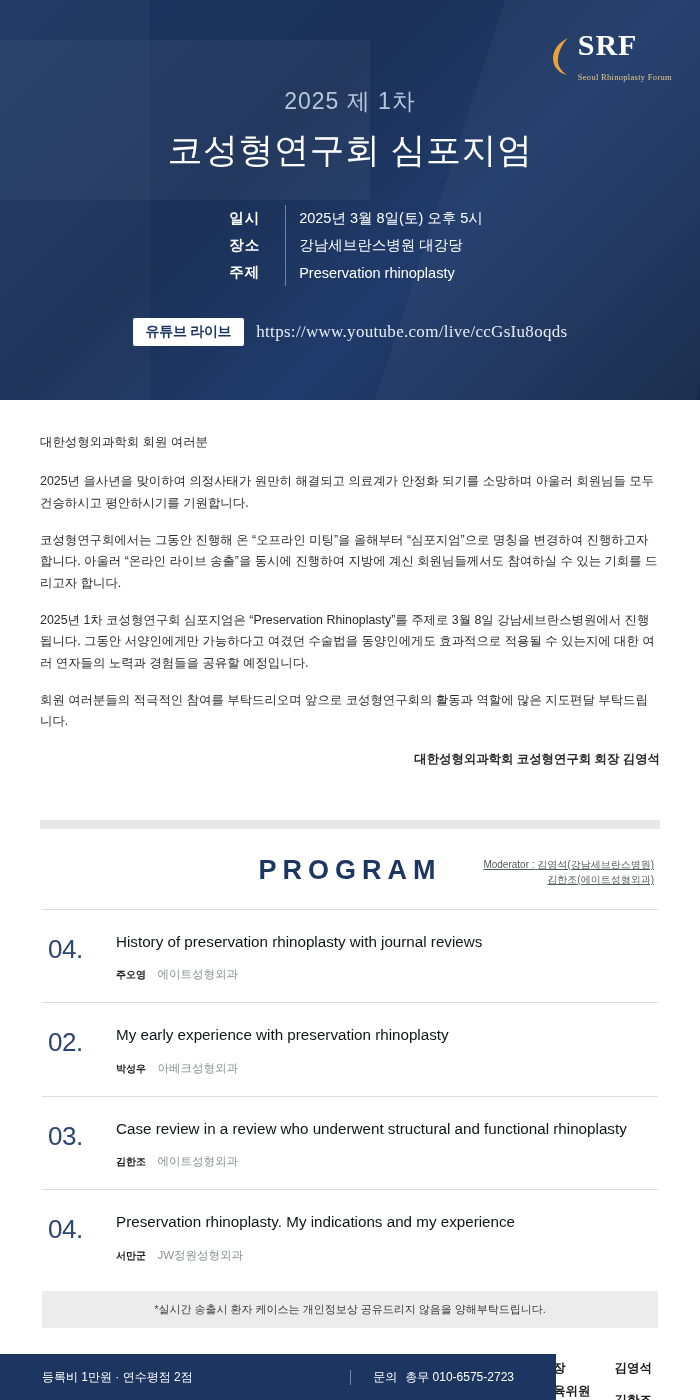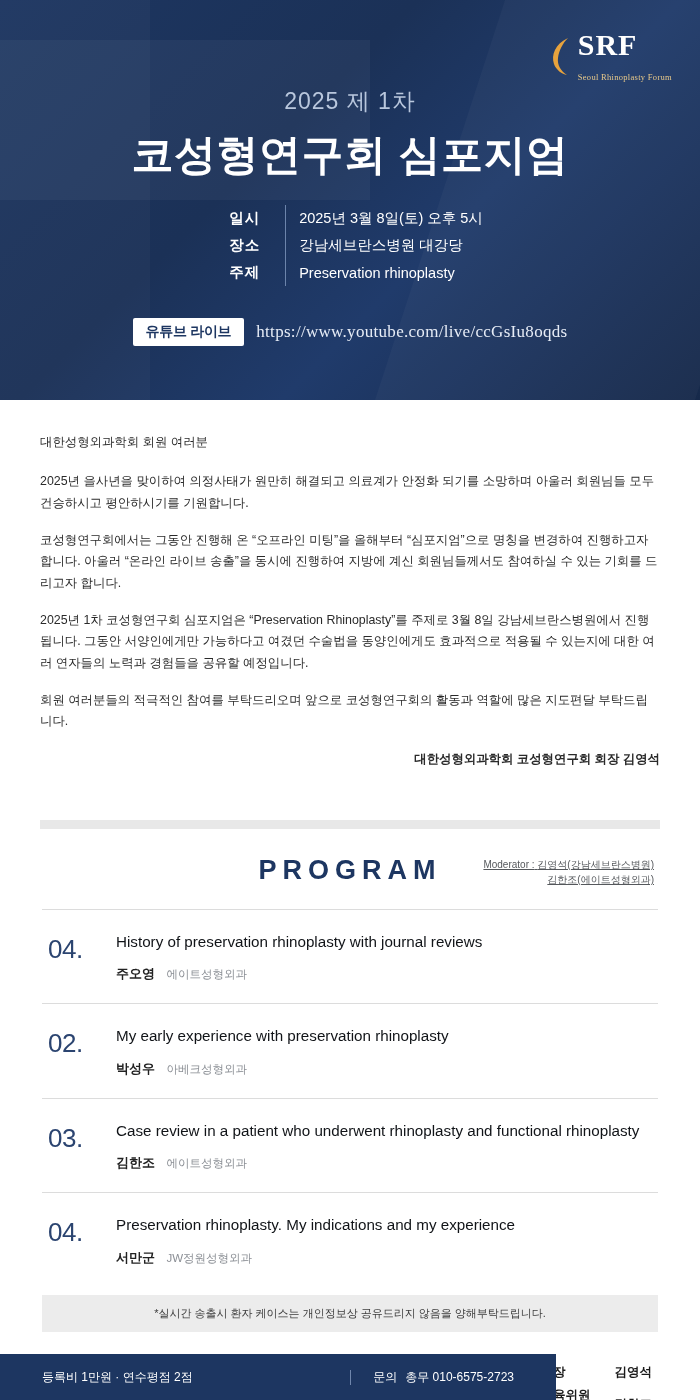--- a/index.html
+++ b/index.html
@@ -75,22 +75,22 @@
     left: 0; right: 0;
     text-align: center;
   }
   .title-sub {
     font-size: 23px;
     color: #b9c7dd;
     letter-spacing: 1px;
     margin-bottom: 10px;
   }
   .title-main {
-    font-size: 42px;
-    font-weight: bold;
+    font-size: 35px;
+    font-weight: normal;
     color: #ffffff;
     letter-spacing: 0.5px;
   }
 
   .info-block {
     position: absolute;
     top: 205px;
     left: 12px; right: 0;
     display: flex;
     justify-content: center;
@@ -221,21 +221,21 @@
     padding-top: 2px;
   }
   .s-body { flex: 1; }
   .s-title {
     font-size: 15.2px;
     color: #111418;
     line-height: 1.35;
     margin-bottom: 12px;
   }
   .s-speaker {
-    font-size: 13px;
+    font-size: 10px;
     color: #222;
     font-weight: bold;
     display: inline-block;
     margin-right: 7px;
   }
   .s-affil {
     font-size: 11.5px;
     color: #8b8f95;
     display: inline-block;
   }
@@ -390,21 +390,21 @@
     <div class="s-body">
       <div class="s-title">My early experience with preservation rhinoplasty</div>
       <span class="s-speaker">박성우</span>
       <span class="s-affil">아베크성형외과</span>
     </div>
   </div>
 
   <div class="session">
     <div class="s-num">03.</div>
     <div class="s-body">
-      <div class="s-title">Case review in a patient who underwent rhinoplasty and functional rhinoplasty</div>
+      <div class="s-title">Case review in a review who underwent structural and functional rhinoplasty</div>
       <span class="s-speaker">김한조</span>
       <span class="s-affil">에이트성형외과</span>
     </div>
   </div>
 
   <div class="session">
     <div class="s-num">04.</div>
     <div class="s-body">
       <div class="s-title">Preservation rhinoplasty. My indications and my experience</div>
       <span class="s-speaker">서만군</span>

